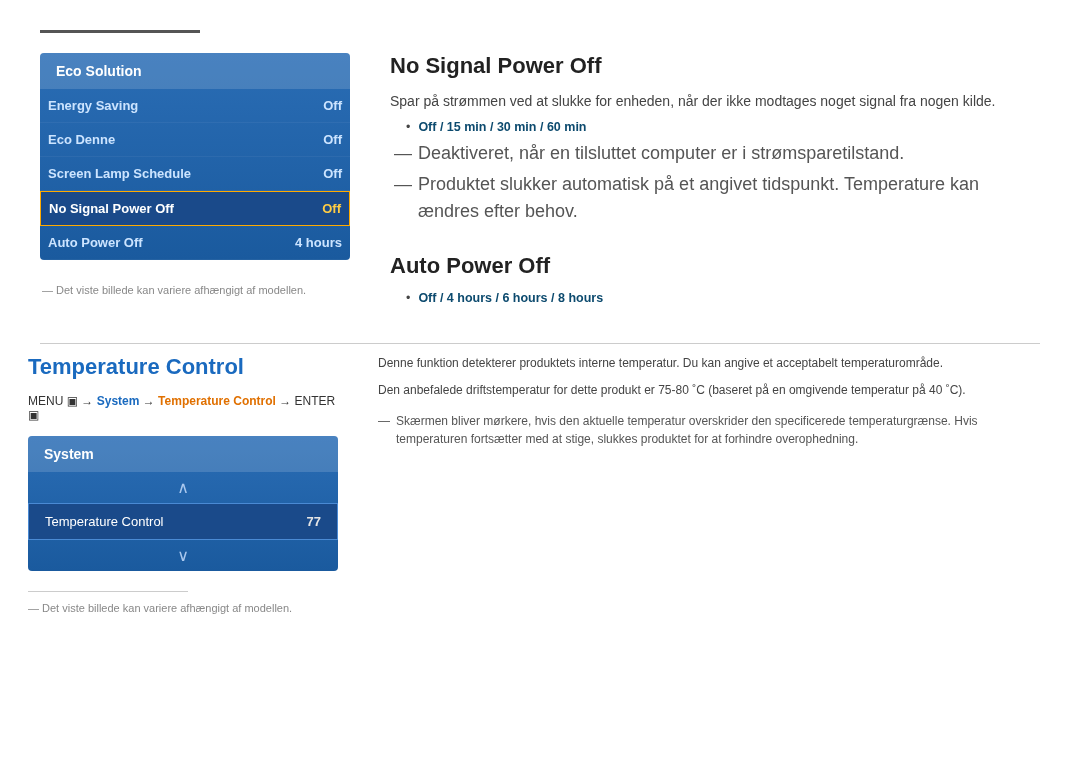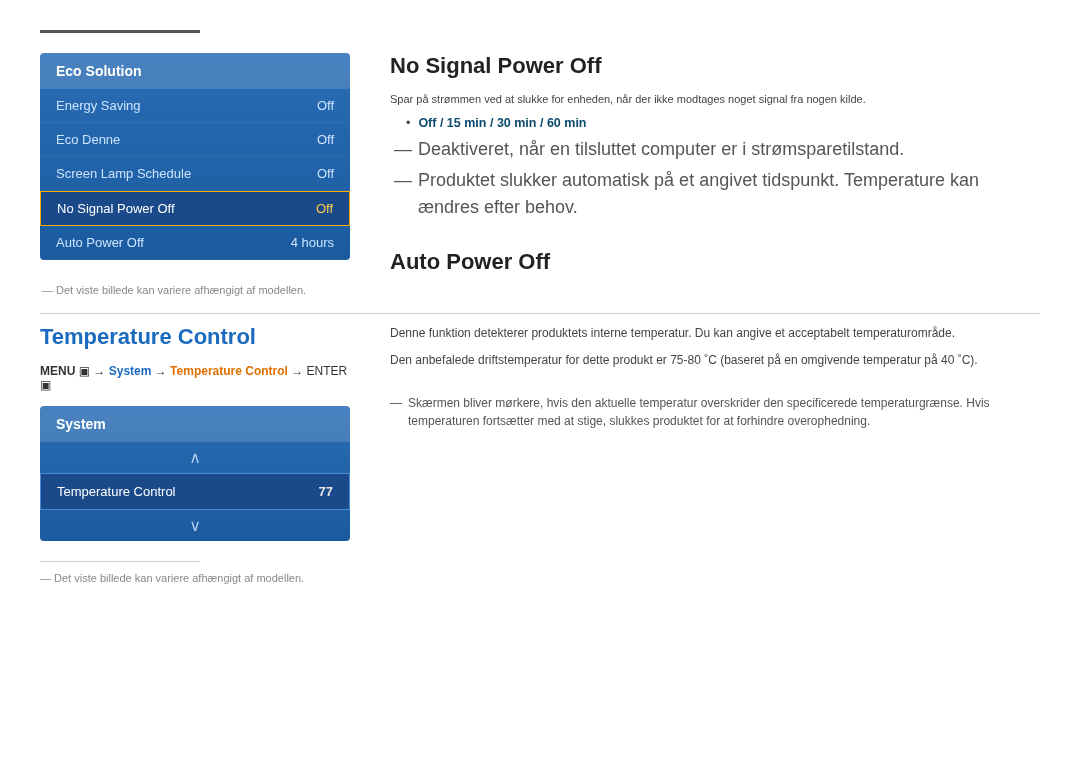--- a/index.html
+++ b/index.html
@@ -52,24 +52,25 @@
       padding: 10px 16px;
       font-size: 14px;
       font-weight: bold;
       color: #fff;
     }
 
     .menu-item {
       display: flex;
       justify-content: space-between;
       align-items: center;
-      padding: 9px 16px;
+      padding: 9px 8px;
       color: #cce4ff;
       font-size: 13px;
       border-bottom: 1px solid rgba(255,255,255,0.05);
+      font-weight: bold;
     }
 
     .menu-item.active {
       background: #1a4a8a;
       border: 1px solid #ffaa00;
       color: #fff;
       margin: 0 0;
     }
 
     .menu-item .value {
@@ -93,21 +94,21 @@
     }
 
     .section-title {
       font-size: 22px;
       font-weight: bold;
       color: #222;
       margin-bottom: 12px;
     }
 
     .section-desc {
-      font-size: 11px;
+      font-size: 14px;
       color: #444;
       margin-bottom: 8px;
       line-height: 1.5;
     }
 
     .bullet-item {
       display: flex;
       align-items: flex-start;
       margin-left: 16px;
       margin-bottom: 6px;
@@ -143,21 +144,21 @@
     }
 
     .section-gap {
       margin-bottom: 28px;
     }
 
     
     .temp-section {
       display: flex;
       flex-direction: row;
-      padding: 0 40px;
+      padding: 0 28px;
       gap: 40px;
       margin-top: 10px;
     }
 
     .temp-left {
       width: 310px;
       flex-shrink: 0;
     }
 
     .temp-right {
@@ -171,21 +172,21 @@
       margin-bottom: 14px;
     }
 
     .menu-path {
       font-size: 12px;
       color: #333;
       margin-bottom: 14px;
     }
 
     .menu-path .keyword {
-      font-weight: bold;
+      font-weight: normal;
     }
 
     .menu-path .blue-text {
       color: #1a6abf;
       font-weight: bold;
     }
 
     .menu-path .orange-text {
       color: #e07000;
       font-weight: bold;
@@ -238,21 +239,21 @@
       margin-bottom: 8px;
       line-height: 1.6;
     }
 
     .temp-note {
       display: flex;
       align-items: flex-start;
       font-size: 12px;
       color: #555;
       line-height: 1.5;
-      margin-top: 24px;
+      margin-top: 12px;
     }
 
     .temp-note::before {
       content: "—";
       margin-right: 6px;
       flex-shrink: 0;
     }
 
     .footnote2 {
       font-size: 11px;
@@ -305,20 +306,23 @@
         <p class="section-desc">Spar på strømmen ved at slukke for enheden, når der ikke modtages noget signal fra nogen kilde.</p>
         <div class="bullet-item">
           <span class="highlight-orange">Off / 15 min / 30 min / 60 min</span>
         </div>
         <div class="dash-note">Deaktiveret, når en tilsluttet computer er i strømsparetilstand.</div>
         <div class="dash-note">Produktet slukker automatisk på et angivet tidspunkt. Temperature kan ændres efter behov.</div>
       </div>
 
       <div class="section-gap">
         <div class="section-title">Auto Power Off</div>
+        <div class="bullet-item">
+          <span class="highlight-orange">Off / 4 hours / 6 hours / 8 hours</span>
+        </div>
       </div>
     </div>
 
   </div>
 
   <div style="height:1px; background:#ccc; margin: 10px 40px 0 40px;"></div>
 
   <div class="temp-section">
 
     <div class="temp-left">

